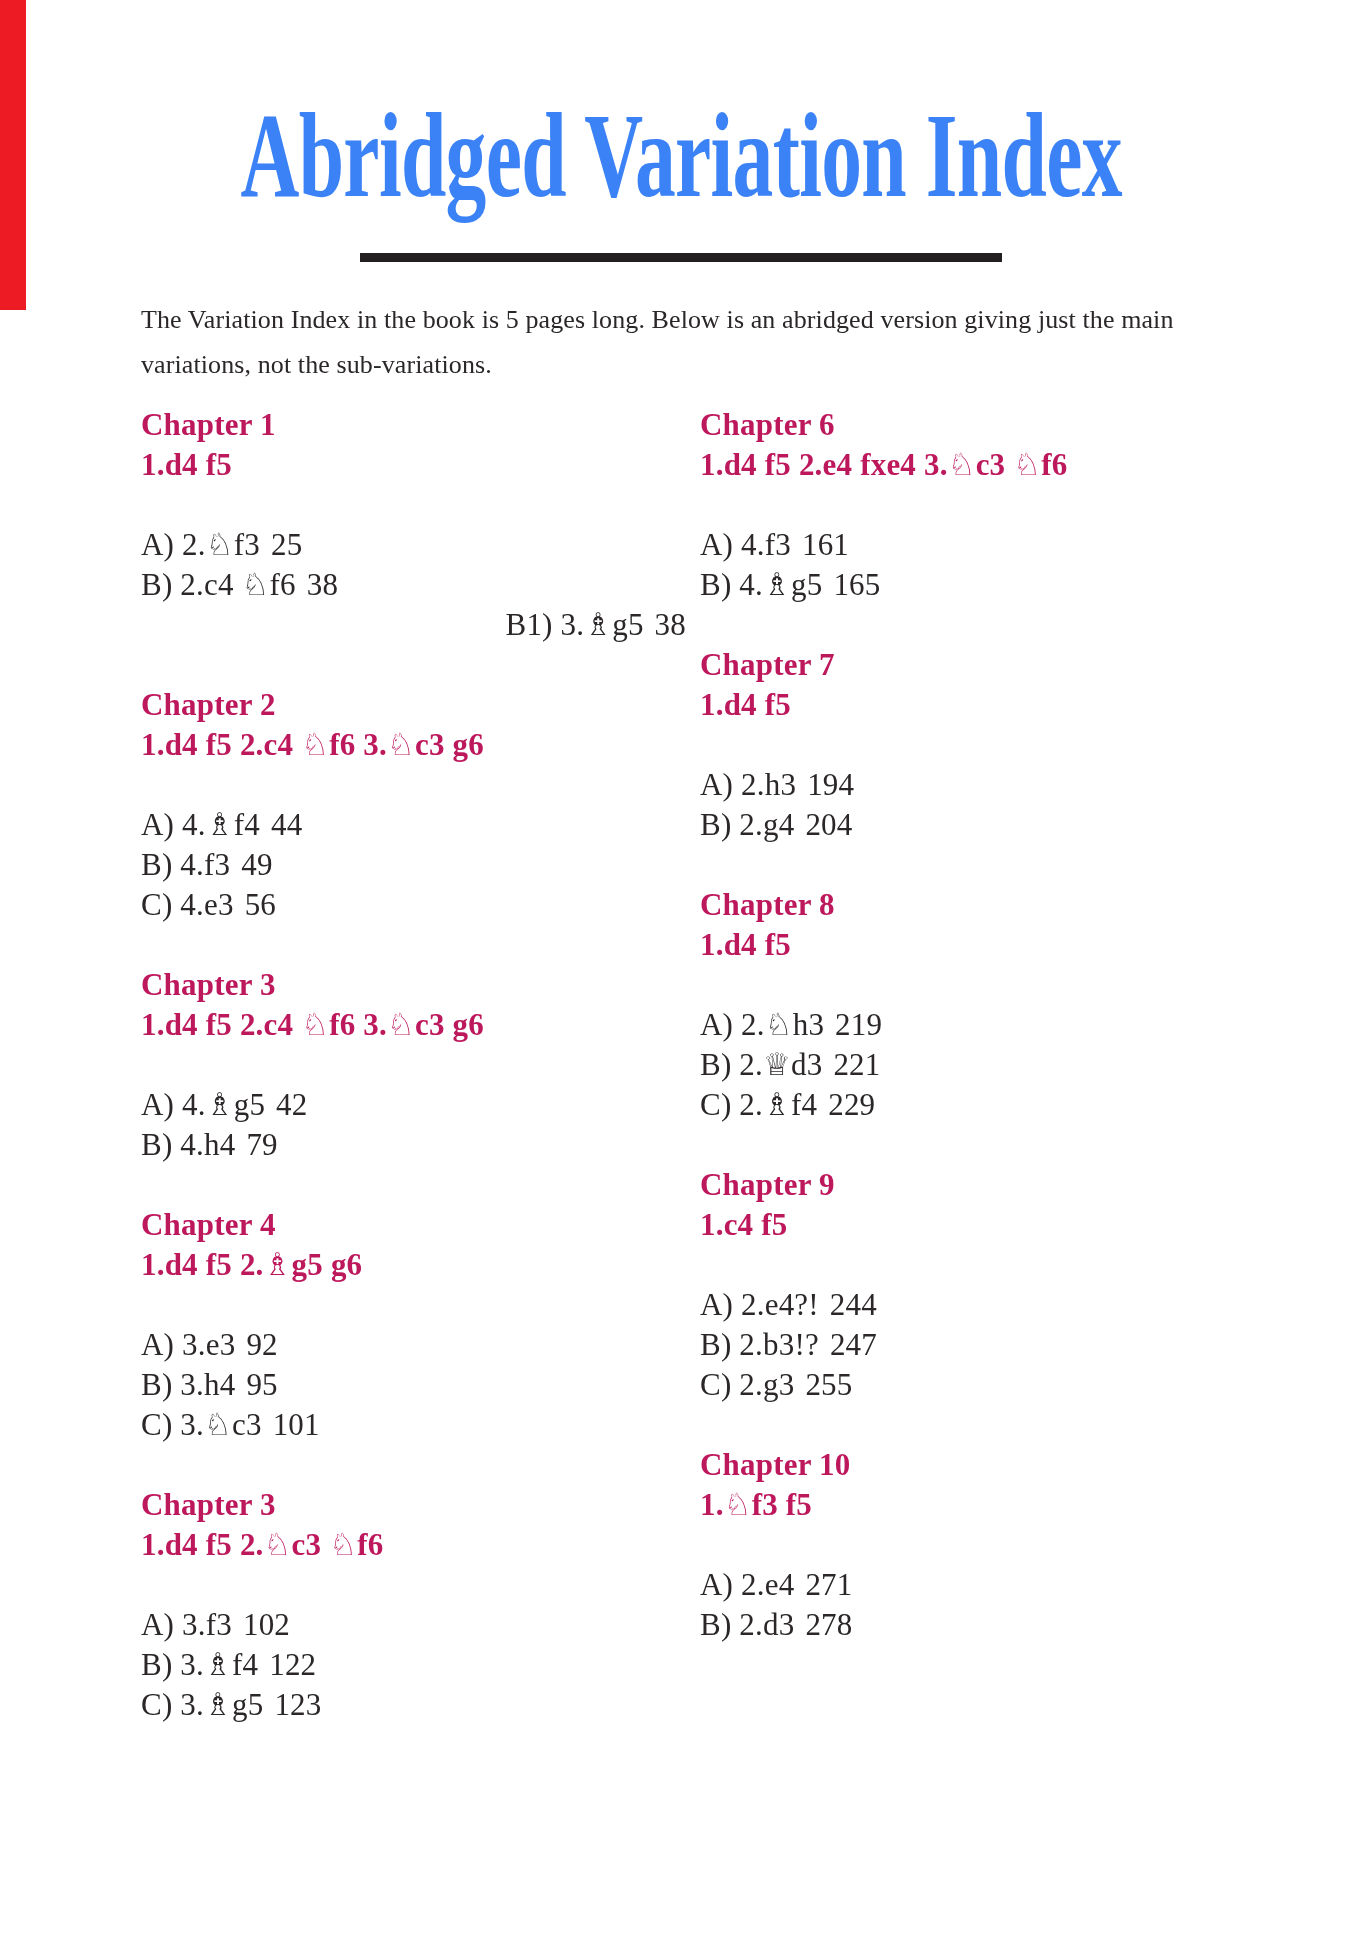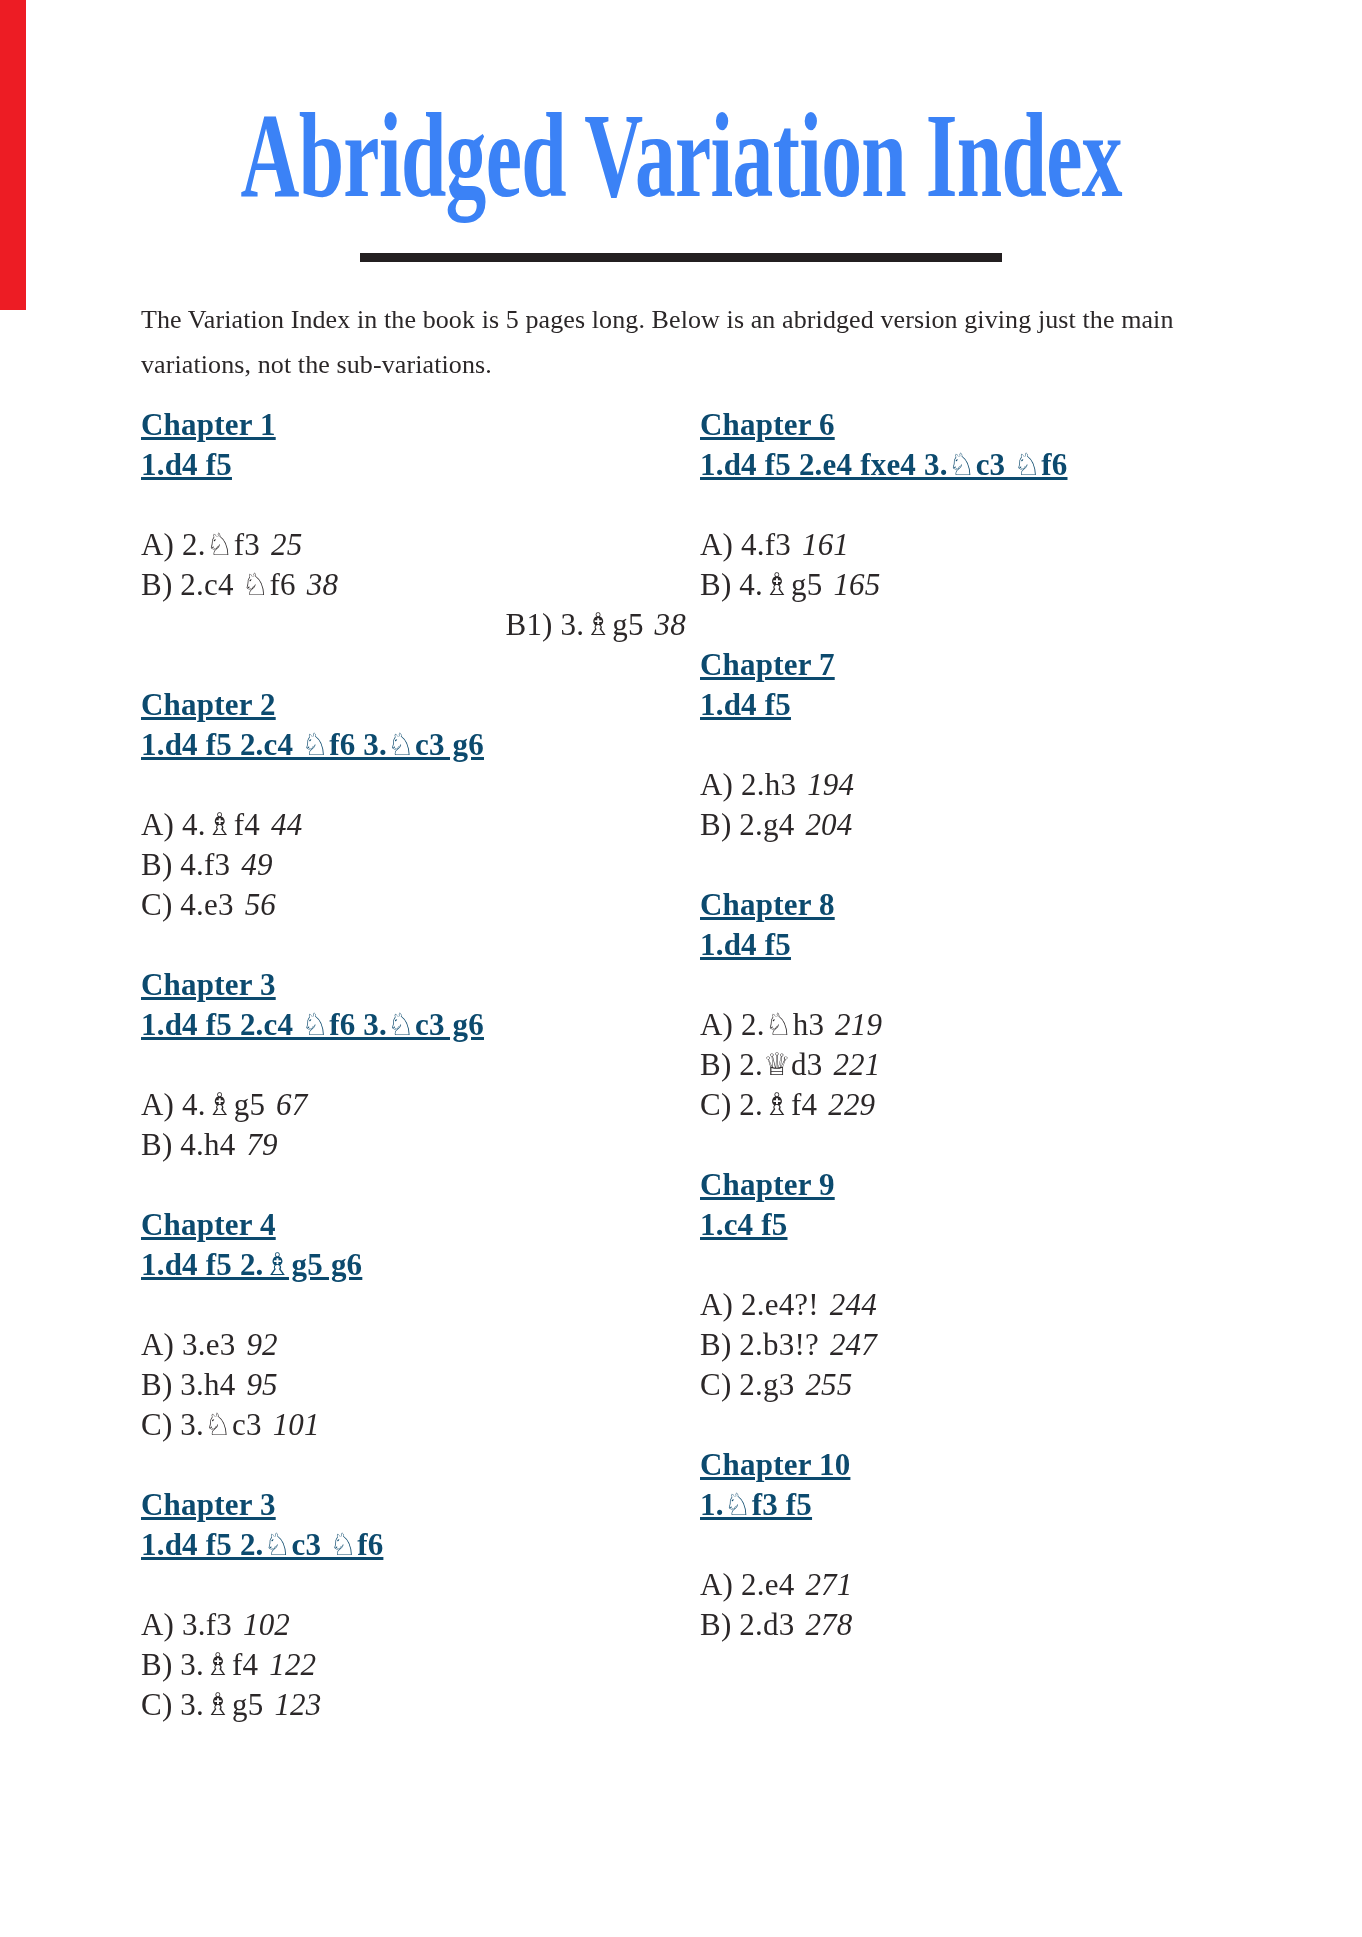--- a/index.html
+++ b/index.html
@@ -43,28 +43,28 @@
   .col {
     position: absolute; top: 405px;
     width: 545px;
     font-size: 31px;
     letter-spacing: 0.2px;
   }
   .col-left  { left: 141px; }
   .col-right { left: 700px; }
   .line { height: 40px; line-height: 40px; white-space: nowrap; }
   .chapter-heading, .chapter-moves {
-    font-weight: bold; color: #0c4a6e; text-decoration: underline;
+    font-weight: bold; color: #be185d;
   }
   .chapter-moves, .vmove {
     font-family: "Liberation Serif", "DejaVu Sans", serif;
   }
   .variation { color: #2b2728; }
   .variation.indent { padding-left: 106px; text-align: right; }
-  .vpage { font-style: italic; margin-left: 11px; }
+  .vpage { margin-left: 11px; }
 </style>
 </head>
 <body>
 
 <div class="red-bar" style="background: rgb(237, 28, 36);"></div>
 
 <div class="title-wrap">
   <span class="title-squeeze">Abridged Variation Index</span>
 </div>
 
@@ -86,21 +86,21 @@
     <div class="line chapter-heading">Chapter 2</div>
     <div class="line chapter-moves">1.d4 f5 2.c4 ♘f6 3.♘c3 g6</div>
     <div class="line"></div>
     <div class="line variation"><span class="vmove">A) 4.♗f4</span><span class="vpage">44</span></div>
     <div class="line variation"><span class="vmove">B) 4.f3</span><span class="vpage">49</span></div>
     <div class="line variation"><span class="vmove">C) 4.e3</span><span class="vpage">56</span></div>
     <div class="line"></div>
     <div class="line chapter-heading">Chapter 3</div>
     <div class="line chapter-moves">1.d4 f5 2.c4 ♘f6 3.♘c3 g6</div>
     <div class="line"></div>
-    <div class="line variation"><span class="vmove">A) 4.♗g5</span><span class="vpage">67</span></div>
+    <div class="line variation"><span class="vmove">A) 4.♗g5</span><span class="vpage">42</span></div>
     <div class="line variation"><span class="vmove">B) 4.h4</span><span class="vpage">79</span></div>
     <div class="line"></div>
     <div class="line chapter-heading">Chapter 4</div>
     <div class="line chapter-moves">1.d4 f5 2.♗g5 g6</div>
     <div class="line"></div>
     <div class="line variation"><span class="vmove">A) 3.e3</span><span class="vpage">92</span></div>
     <div class="line variation"><span class="vmove">B) 3.h4</span><span class="vpage">95</span></div>
     <div class="line variation"><span class="vmove">C) 3.♘c3</span><span class="vpage">101</span></div>
     <div class="line"></div>
     <div class="line chapter-heading">Chapter 3</div>

